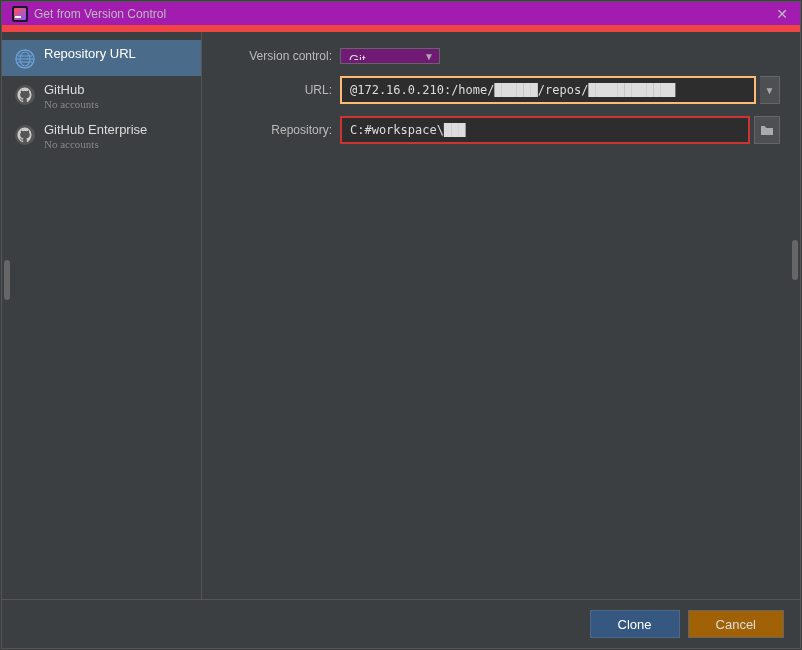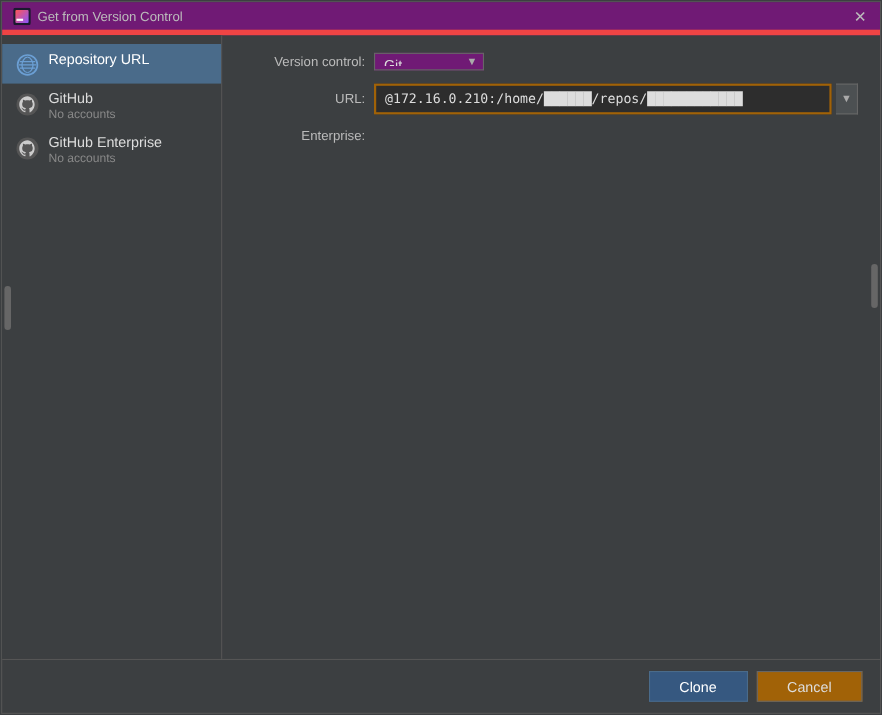--- a/index.html
+++ b/index.html
@@ -16,22 +16,22 @@
     .dialog {
       width: 800px;
       height: 648px;
       background: #3c3f41;
       border: 1px solid #555;
       display: flex;
       flex-direction: column;
       position: relative;
     }
     .title-bar {
-      background: #701a75;
-      border-bottom: 5px solid #ef4444;
+      background: #a21caf;
+      border-bottom: 7px solid #ef4444;
       padding: 6px 10px;
       display: flex;
       align-items: center;
       justify-content: space-between;
       height: 30px;
     }
     .title-bar-left {
       display: flex;
       align-items: center;
       gap: 6px;
@@ -80,20 +80,21 @@
     .sidebar-item-title {
       color: #ddd;
       font-size: 13px;
       font-weight: 500;
     }
     .sidebar-item.active .sidebar-item-title { color: #ffffff; }
     .sidebar-item-subtitle {
       color: #888;
       font-size: 11px;
       margin-top: 1px;
+      font-family: Liberation Serif, serif;
     }
     .main {
       flex: 1;
       padding: 16px 20px;
     }
     .form-row {
       display: flex;
       align-items: center;
       margin-bottom: 12px;
       gap: 8px;
@@ -131,21 +132,21 @@
     .select-arrow {
       position: absolute;
       right: 6px;
       pointer-events: none;
       color: #aaa;
       font-size: 10px;
     }
     .url-input {
       flex: 1;
       background: #2d2d2d;
-      border: 2px solid #a16207;
+      border: 2px solid #fdba74;
       color: #ddd;
       padding: 3px 8px;
       font-size: 12px;
       height: 28px;
       outline: none;
       font-family: monospace;
     }
     .dir-input {
       flex: 1;
       background: #2d2d2d;
@@ -302,21 +303,29 @@
 
       <div class="form-row">
         <div class="form-label">URL:</div>
         <div class="form-control-wrapper">
           <input type="text" class="url-input" style="font-family: monospace; font-size: 12px;" value="@172.16.0.210:/home/██████/repos/████████████">
           <div class="url-dropdown-btn">▼</div>
         </div>
       </div>
 
       <div class="form-row">
-        <div class="form-label">Enterprise:</div>
+        <div class="form-label">Repository:</div>
+        <div class="form-control-wrapper">
+          <input type="text" class="dir-input" style="font-family: monospace; font-size: 12px;" value="C:#workspace\███">
+          <button class="browse-btn">
+            <svg width="14" height="14" viewBox="0 0 14 14">
+              <path d="M1 3 L1 12 L13 12 L13 5 L6 5 L5 3 Z" fill="#aaa"></path>
+            </svg>
+          </button>
+        </div>
       </div>
 
     </div>
   </div>
 
   <div class="scrollbar-indicator" style="position:absolute; right:2px; top:40%; width:6px; height:40px; background:#666; border-radius:3px;"></div>
 
   <div style="position:absolute; left:2px; top:40%; width:6px; height:40px; background:#666; border-radius:3px;"></div>
 
   <div class="footer">

